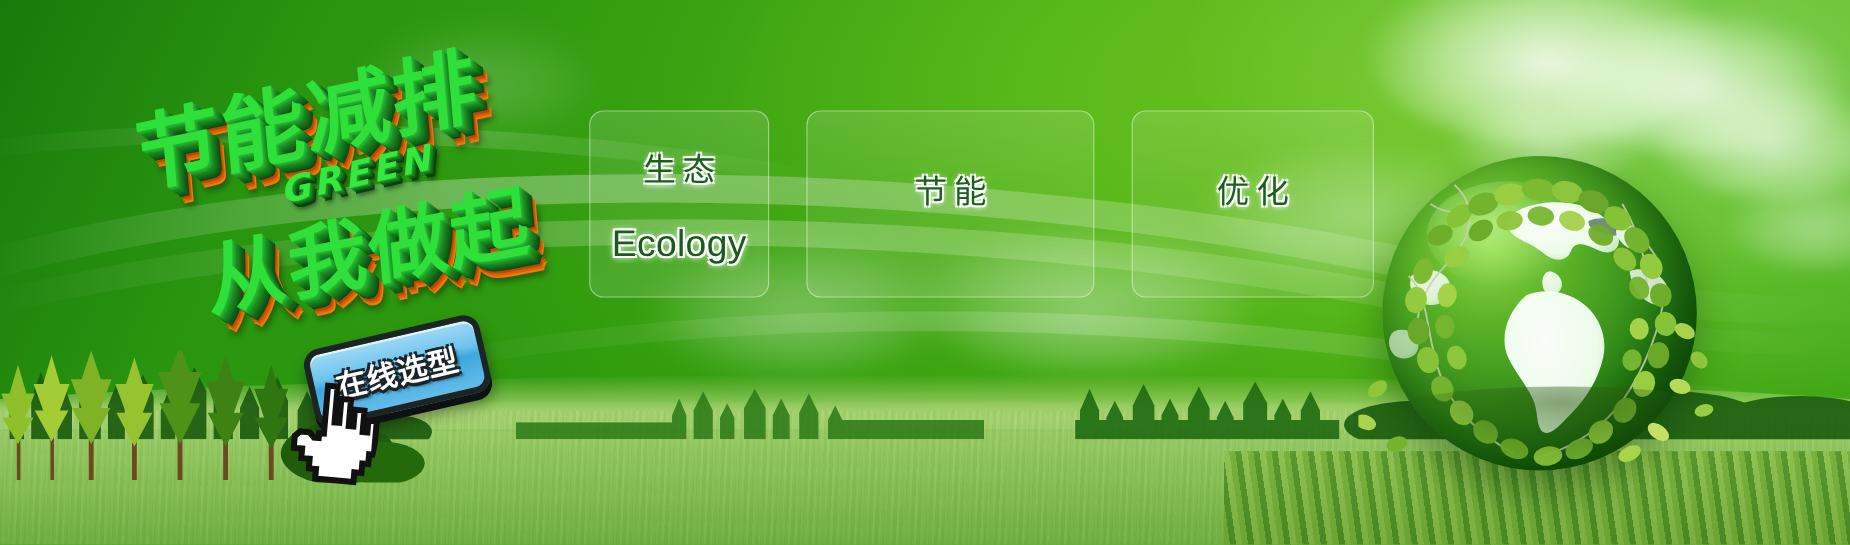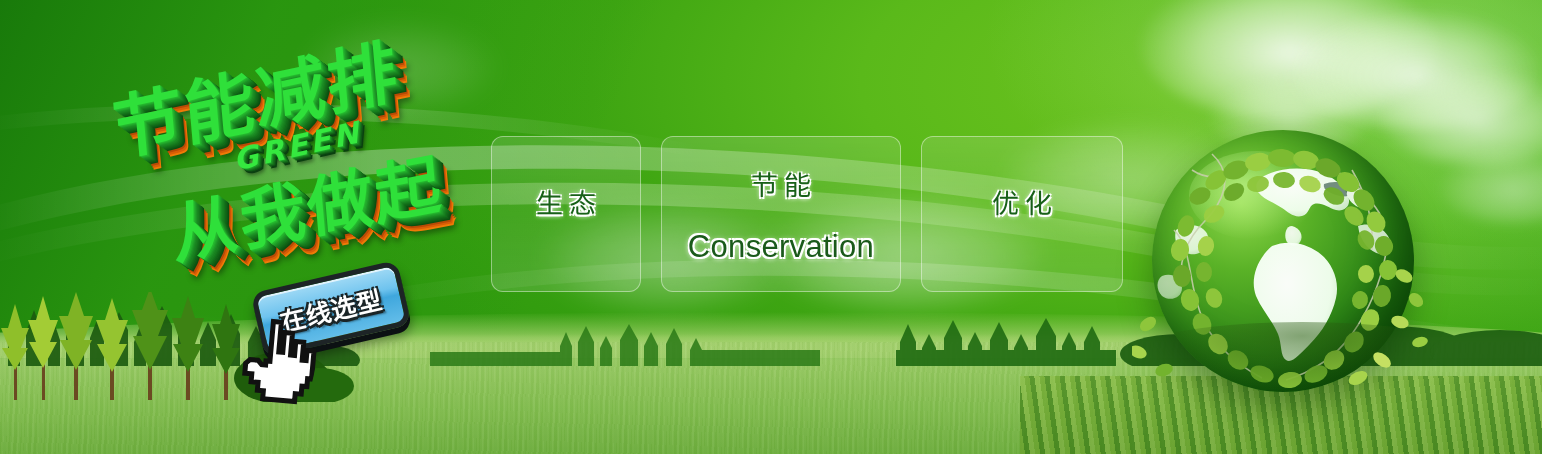--- a/index.html
+++ b/index.html
@@ -128,21 +128,21 @@
     font-size:25px;font-weight:bold;color:#ffffff;letter-spacing:1px;
     text-shadow:-2px -2px 0 #1b2527, 2px -2px 0 #1b2527, -2px 2px 0 #1b2527, 2px 2px 0 #1b2527,
                  0 3px 0 #1b2527, 3px 4px 2px rgba(0,0,0,.4);
     white-space:nowrap;
   }
   .cursor-hand{position:absolute;left:-10px;top:24px;transform:rotate(13deg);}
 
   
   .cards{
     position:absolute;left:491px;top:92px;
-    display:flex;align-items:stretch;gap:20px;margin-top:44px;
+    display:flex;align-items:stretch;gap:31px;
   }
   .card{
     position:relative;
     border:1px solid rgba(255,255,255,.42);
     border-radius:12px;
     background:linear-gradient(to bottom, rgba(255,255,255,.13) 0%, rgba(255,255,255,.07) 45%, rgba(255,255,255,.12) 100%);
     height:156px;
     display:flex;flex-direction:column;align-items:center;justify-content:center;
     box-sizing:border-box;
     padding:0 18px;
@@ -339,24 +339,24 @@
     <g transform="rotate(-8 38 43)">
       <path d="M30 4 L38 4 L38 34 L42 34 L42 14 L50 14 L50 36 L54 36 L54 22 L62 22 L62 40 L66 40 L66 30 L73 30
                L73 58 L69 58 L69 66 L64 66 L64 74 L58 74 L58 82 L26 82 L26 74 L20 74 L20 66 L13 66 L13 58
                L6 58 L6 48 L10 44 L18 44 L22 48 L26 48 L26 44 L30 44 Z" fill="#ffffff" stroke="#111111" stroke-width="5" stroke-linejoin="miter"></path>
     </g>
   </svg>
 
   <div class="cards">
     <div class="card card-1">
       <span class="card-cn">生态</span>
+      <span class="card-en">Ecology</span>
     </div>
     <div class="card card-2">
       <span class="card-cn">节能</span>
-      <span class="card-en">Conservation</span>
     </div>
     <div class="card card-3">
       <span class="card-cn">优化</span>
     </div>
   </div>
 
 
   <div class="leaf-ground"></div>
 
   <div class="globe-wrap">

